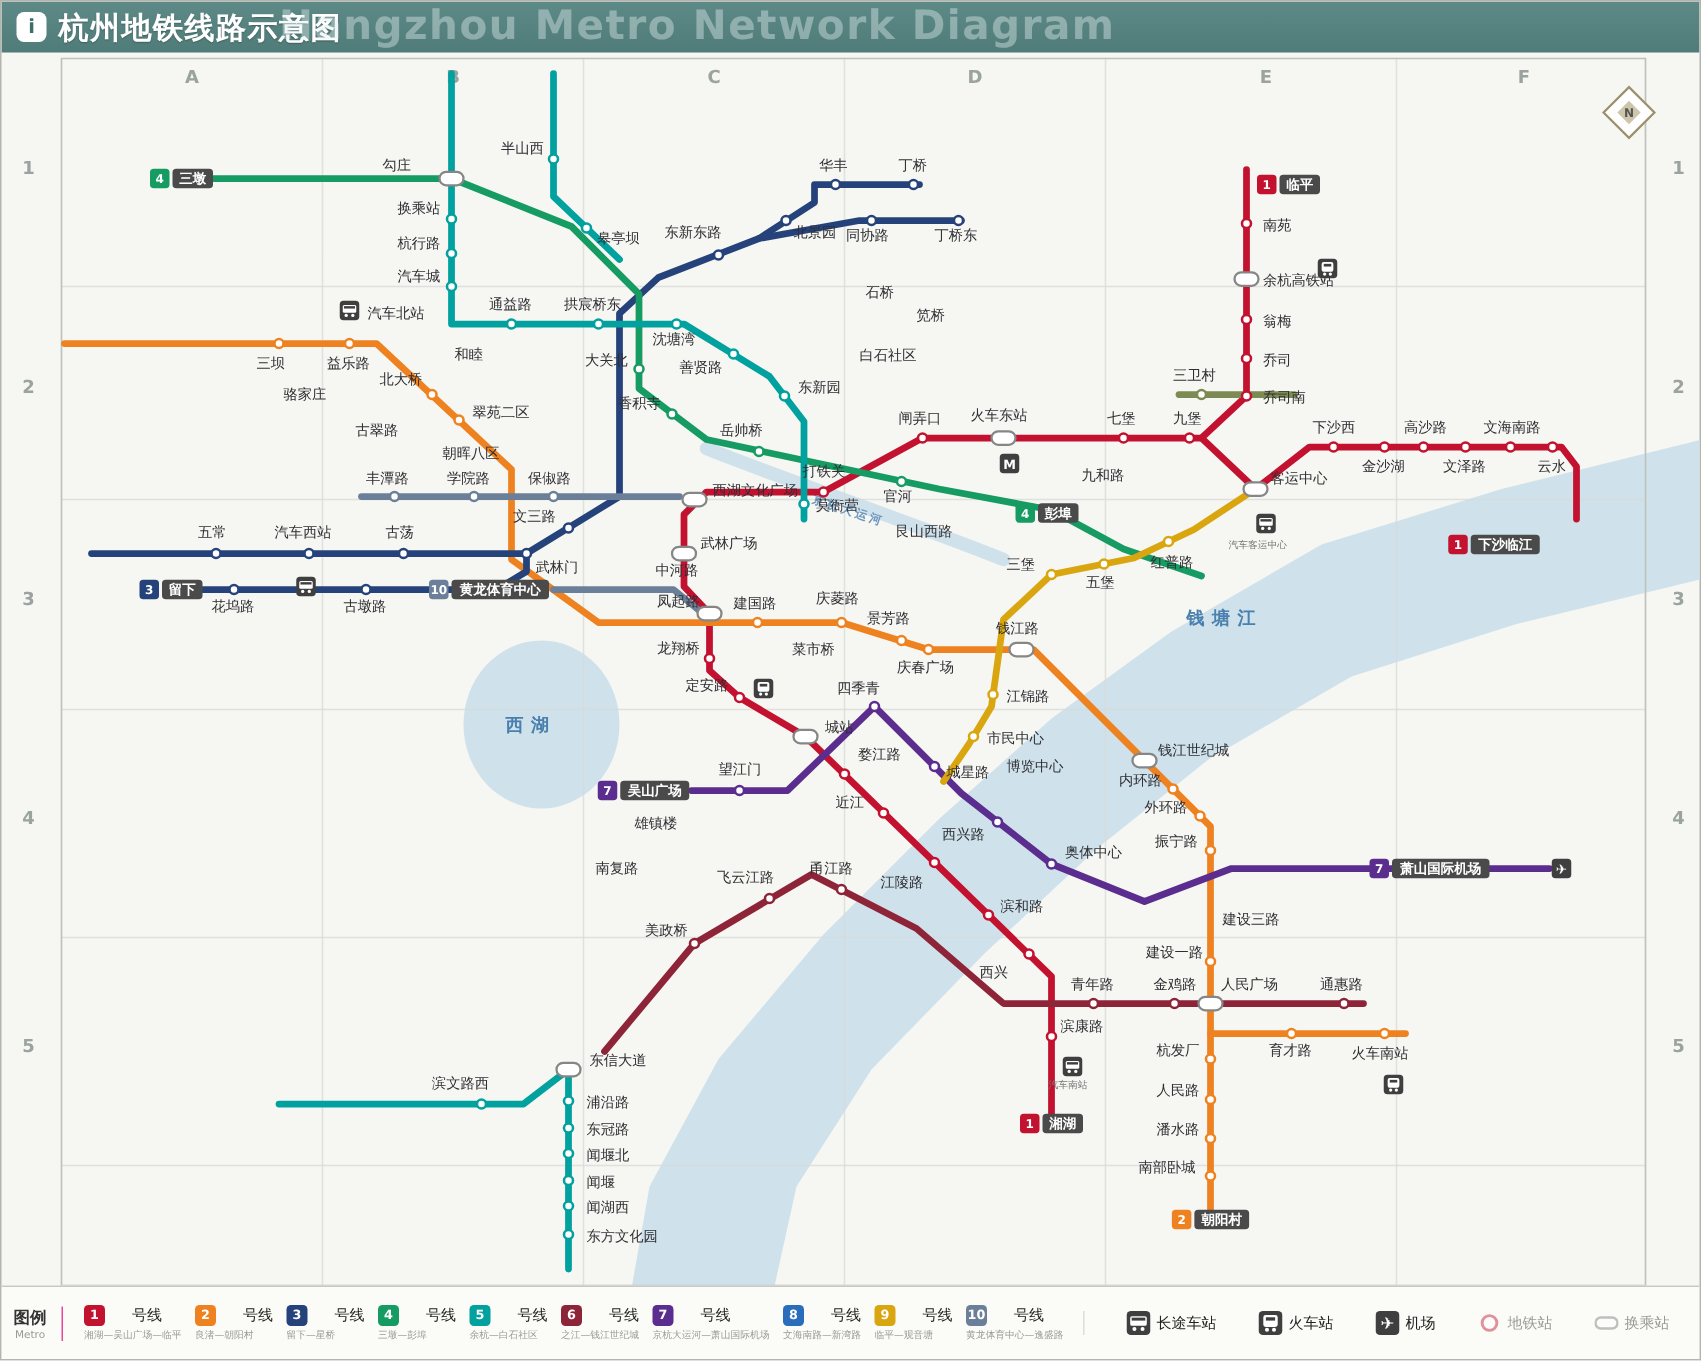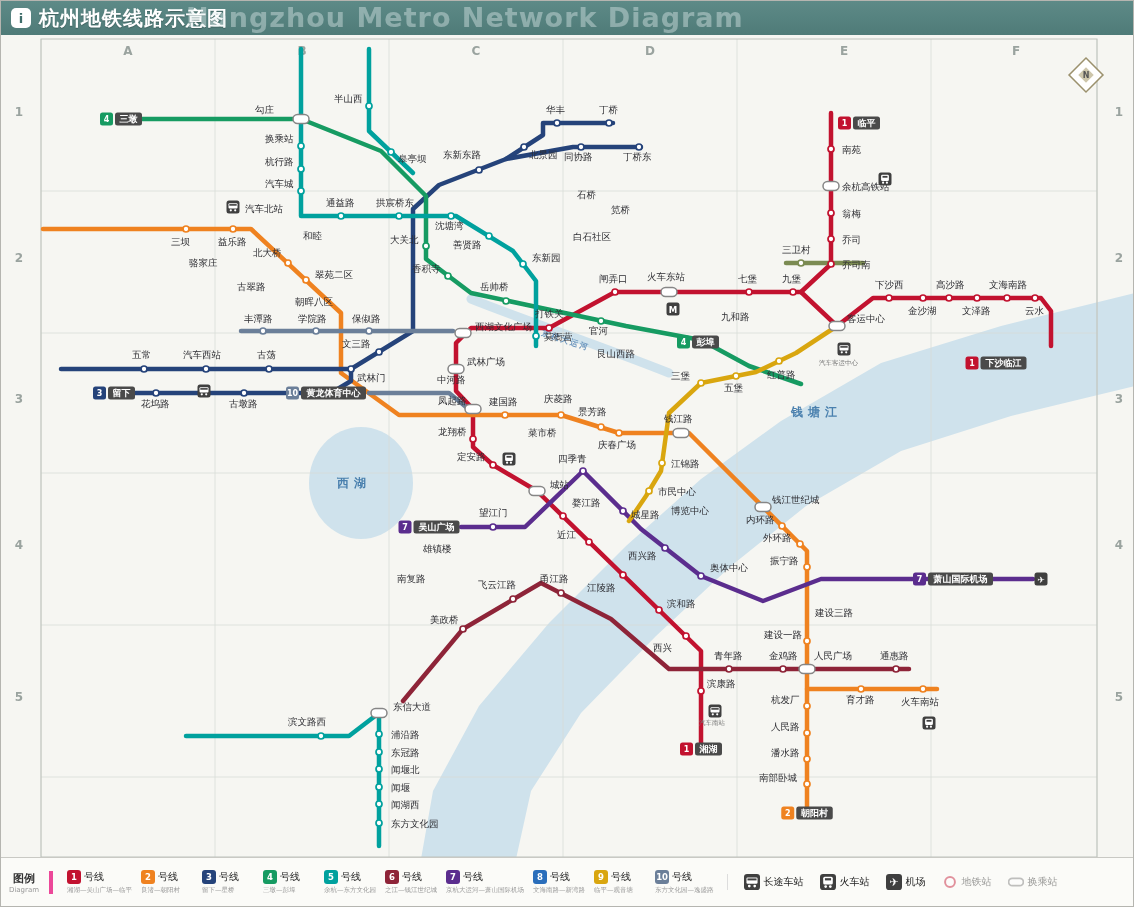--- a/index.html
+++ b/index.html
@@ -25,30 +25,30 @@
   .cap{fill:#ffffff;stroke:#868686;stroke-width:1.5;}
   .slabel{font-size:9.5px;fill:#2e2e33;}
   .tinylabel{font-size:6.5px;fill:#777;}
   .wlabel{font-size:12px;font-weight:bold;fill:#4a80ae;letter-spacing:5px;}
   .wlabel2{font-size:8px;font-weight:bold;fill:#6a95bd;letter-spacing:2px;}
   .bnum{font-size:8px;font-weight:bold;fill:#fff;}
   .bname{font-size:9px;font-weight:bold;fill:#fff;}
   
   #legend{position:absolute;left:0;bottom:0;width:100%;height:49px;background:#fbfbf8;border-top:1px solid #c9c9c4;
        z-index:5;display:flex;align-items:center;padding:0 8px;box-sizing:border-box;}
-  .lg-key{display:flex;flex-direction:column;align-items:center;margin-right:14px;padding-right:10px;border-right:4px solid #ec4899;}
+  .lg-key{display:flex;flex-direction:column;align-items:center;margin-right:14px;padding-right:10px;border-right:1px solid #ec4899;}
   .lg-key .k1{font-size:11px;font-weight:bold;color:#333;}
   .lg-key .k2{font-size:7px;color:#999;}
   .li{display:flex;flex-direction:column;margin-right:9px;min-width:52px;}
   .li .row{display:flex;align-items:center;}
   .numbox{display:inline-flex;align-items:center;justify-content:center;width:14px;height:14px;border-radius:3px;
        color:#fff;font-size:8.5px;font-weight:bold;flex:none;}
-  .lname{font-size:10px;color:#222;margin-left:3px;white-space:nowrap;}
+  .lname{font-size:10px;color:#222;margin-left:18px;white-space:nowrap;}
   .desc{font-size:6.5px;color:#9a9a9a;margin-top:2px;white-space:nowrap;max-width:86px;overflow:hidden;}
-  .fac{display:flex;align-items:center;margin-left:16px;}
+  .fac{display:flex;align-items:center;margin-left:28px;}
   .fac .flabel{font-size:10px;color:#222;margin-left:4px;white-space:nowrap;}
   .fac.faded{opacity:.45;}
   .fac svg{display:block;}
 </style>
 </head>
 <body>
 
 <div id="stage">
   <svg id="map-svg" width="1134" height="858" viewBox="0 0 1134 858">
       <polygon points="1134,292 1000,325 880,362 780,420 700,478 625,545 548,622 478,705 432,790 420,858 515,858 530,790 580,712 655,635 730,565 805,505 900,450 1010,415 1134,385" class="water"></polygon>
@@ -461,21 +461,21 @@
 
   <div id="hdr">
     <span class="info">i</span>
     <span class="ttl">杭州地铁线路示意图</span>
     <span class="ghost">Hangzhou Metro Network Diagram</span>
   </div>
 
   <div id="legend">
     <div class="lg-key">
       <div class="k1">图例</div>
-      <div class="k2">Diagram</div>
+      <div class="k2">Metro</div>
     </div>
     <div id="legend-lines" style="display:flex;align-items:center;">
         <div class="li">
           <div class="row">
             <span class="numbox" style="background: rgb(194, 18, 47);">1</span>
             <span class="lname">号线</span>
           </div>
           <div class="desc">湘湖—吴山广场—临平</div>
         </div>
         <div class="li">
@@ -497,21 +497,21 @@
             <span class="numbox" style="background: rgb(22, 155, 98);">4</span>
             <span class="lname">号线</span>
           </div>
           <div class="desc">三墩—彭埠</div>
         </div>
         <div class="li">
           <div class="row">
             <span class="numbox" style="background: rgb(0, 161, 158);">5</span>
             <span class="lname">号线</span>
           </div>
-          <div class="desc">余杭—东方文化园</div>
+          <div class="desc">余杭—白石社区</div>
         </div>
         <div class="li">
           <div class="row">
             <span class="numbox" style="background: rgb(142, 36, 56);">6</span>
             <span class="lname">号线</span>
           </div>
           <div class="desc">之江—钱江世纪城</div>
         </div>
         <div class="li">
           <div class="row">
@@ -532,21 +532,21 @@
             <span class="numbox" style="background: rgb(217, 166, 15);">9</span>
             <span class="lname">号线</span>
           </div>
           <div class="desc">临平—观音塘</div>
         </div>
         <div class="li">
           <div class="row">
             <span class="numbox" style="background: rgb(107, 127, 153);">10</span>
             <span class="lname">号线</span>
           </div>
-          <div class="desc">东方文化园—逸盛路</div>
+          <div class="desc">黄龙体育中心—逸盛路</div>
         </div>
       </div>
     <div id="legend-fac" style="display:flex;align-items:center;border-left:1px solid #ddd;margin-left:4px;">
         <div class="fac">
           <svg width="16" height="16" viewBox="0 0 13 13">
             <g transform="translate(0 0)">
               <rect x="0" y="0" width="13" height="13" rx="2.5" fill="#3f3f3f"></rect>
               <rect x="2" y="2.8" width="9" height="5.2" rx="1" fill="#fff"></rect>
               <rect x="2.8" y="3.6" width="7.4" height="1.6" fill="#3f3f3f"></rect>
               <circle cx="4.3" cy="9.8" r="1.1" fill="#fff"></circle>

